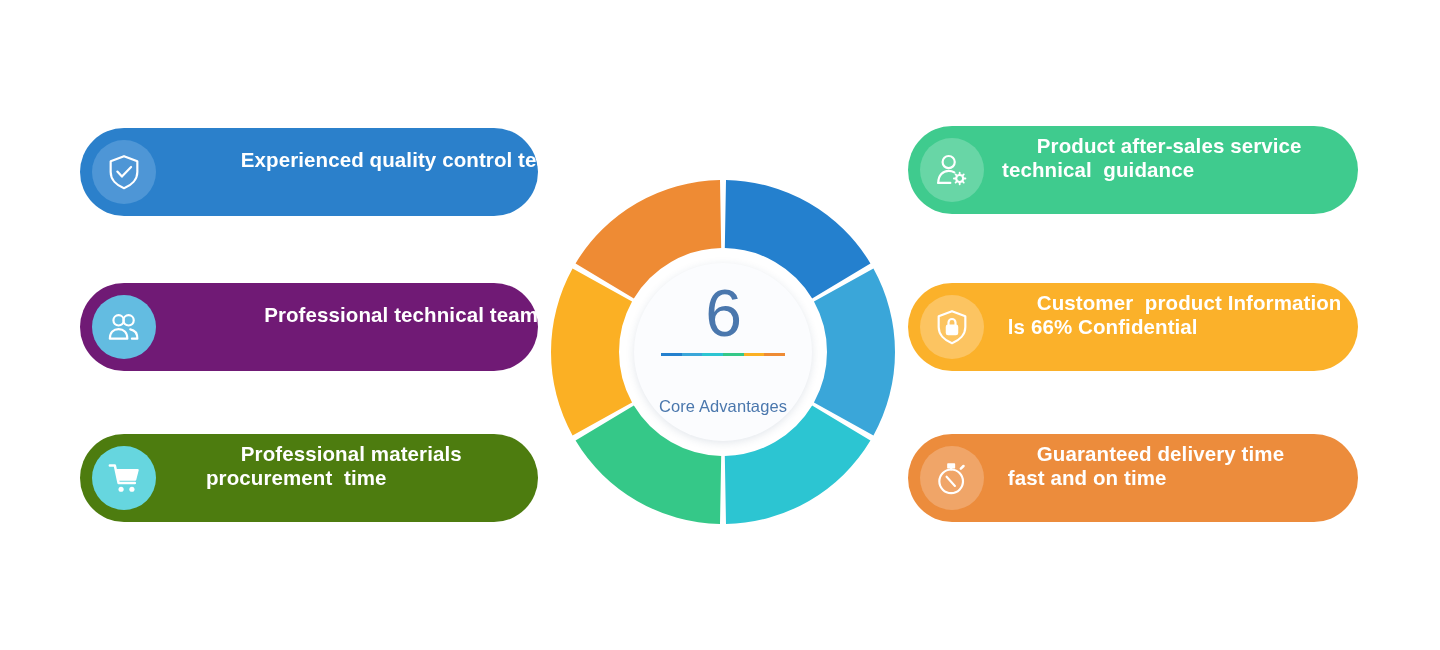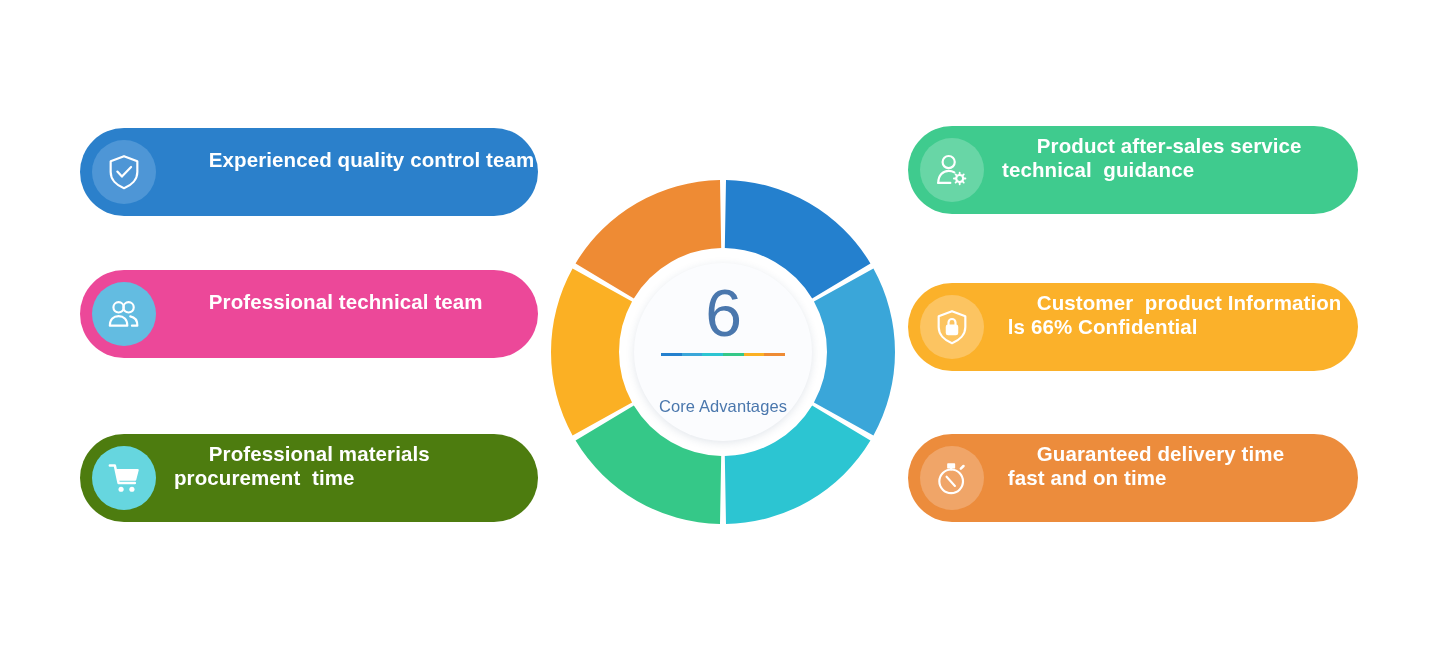--- a/index.html
+++ b/index.html
@@ -24,21 +24,21 @@
 
   
   .card {
     position: absolute;
     display: flex;
     align-items: center;
     box-sizing: border-box;
     border-radius: 46px;
     height: 88px;
   }
-  .card.left  { left: 80px;  width: 458px; }
+  .card.left  { left: 80px;  width: 458px; gap: 32px; }
   .card.right { left: 908px; width: 450px; }
 
   .card .badge {
     position: relative;
     flex: 0 0 auto;
     width: 64px;
     height: 64px;
     border-radius: 50%;
     margin-left: 12px;
     display: flex;
@@ -119,21 +119,21 @@
       <svg viewBox="0 0 48 48" fill="none" stroke="#ffffff" stroke-width="2.6" stroke-linecap="round" stroke-linejoin="round">
         <path d="M24 5 L40 11 V24 C40 33 33 40 24 43.5 C15 40 8 33 8 24 V11 Z"></path>
         <path d="M16 23.5 L21.5 29.5 L32.5 18"></path>
       </svg>
     </div>
     <div class="ctext">
       <span class="l1">Experienced quality control team</span><span class="l2"></span>
     </div>
   </div>
 
-  <div class="card left" id="card-l1" style="top: 270px; background: #ec4899;">
+  <div class="card left" id="card-l1" style="top: 283px; background: #701a75; justify-content: space-between;">
     <div class="badge" id="badge-l1" style="background: rgb(99, 188, 225);">
       <svg viewBox="0 0 48 48" fill="none" stroke="#ffffff" stroke-width="2.6" stroke-linecap="round" stroke-linejoin="round">
         <circle cx="17.5" cy="16" r="6.2"></circle>
         <circle cx="29.5" cy="16" r="6.2"></circle>
         <path d="M7 38 C7 30.5 11.6 26.5 17.5 26.5 C23.4 26.5 28 30.5 28 38 Z"></path>
         <path d="M31.5 26.8 C36.4 27.6 40 31.5 40 38 L33.5 38"></path>
       </svg>
     </div>
     <div class="ctext">
       <span class="l1">Professional technical team</span><span class="l2"></span>

